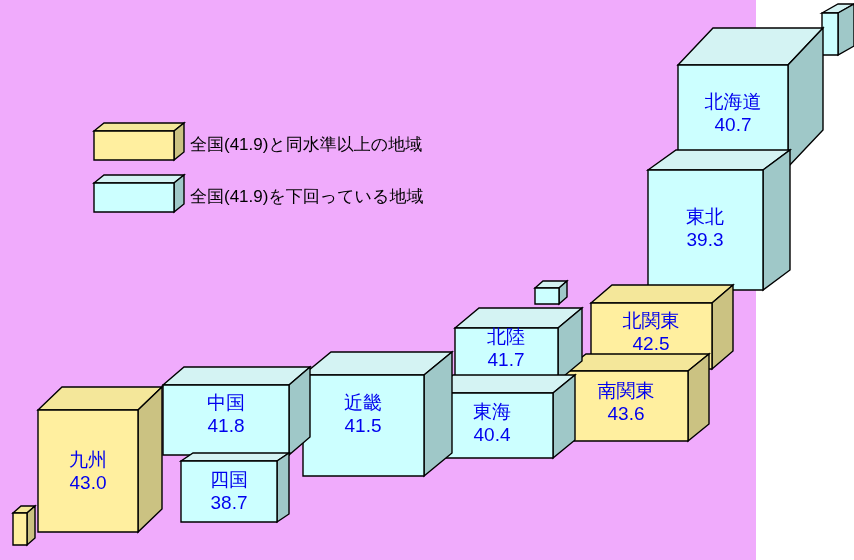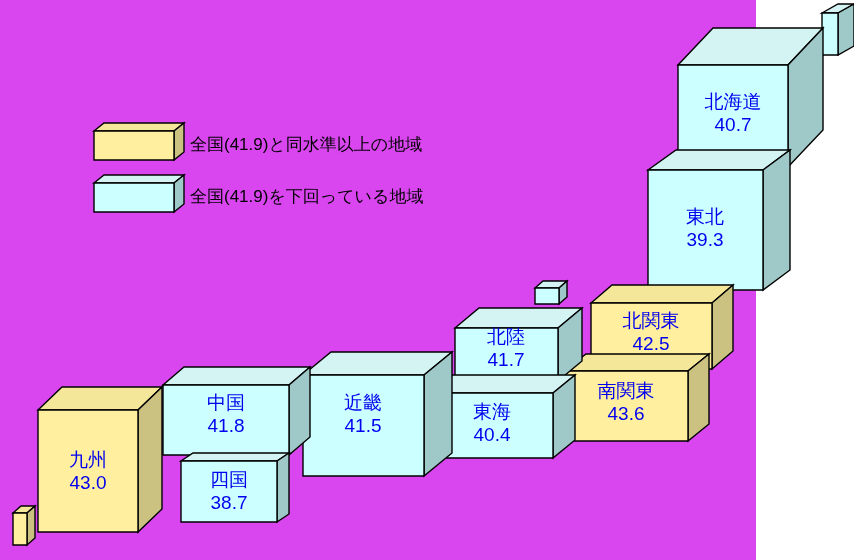--- a/index.html
+++ b/index.html
@@ -1,18 +1,18 @@
 <!DOCTYPE html>
 <html><head>
 <meta charset="utf-8">
 <style>
   html,body{margin:0;padding:0;background:#ffffff;}
   body{width:854px;height:560px;overflow:hidden;
        font-family:"Liberation Sans","DejaVu Sans",sans-serif;}
-  #stage{position:relative;width:756px;height:560px;background:#d946ef;}
+  #stage{position:relative;width:756px;height:560px;background:#f0abfc;}
   svg#map{position:absolute;left:0;top:0;width:854px;height:560px;display:block;}
   .blk-face{stroke:#000000;stroke-width:1.4;}
   .blk-top{stroke:#000000;stroke-width:1.4;}
   .blk-side{stroke:#000000;stroke-width:1.4;}
   text.lbl{fill:#0000ee;font-family:"Liberation Sans","DejaVu Sans",sans-serif;
            font-size:19px;text-anchor:middle;dominant-baseline:middle;}
   text.val{fill:#0000ee;font-family:"Liberation Sans","DejaVu Sans",sans-serif;
            font-size:19px;text-anchor:middle;dominant-baseline:middle;}
   text.leg{fill:#000000;font-family:"Liberation Sans","DejaVu Sans",sans-serif;
            font-size:17px;dominant-baseline:middle;}

